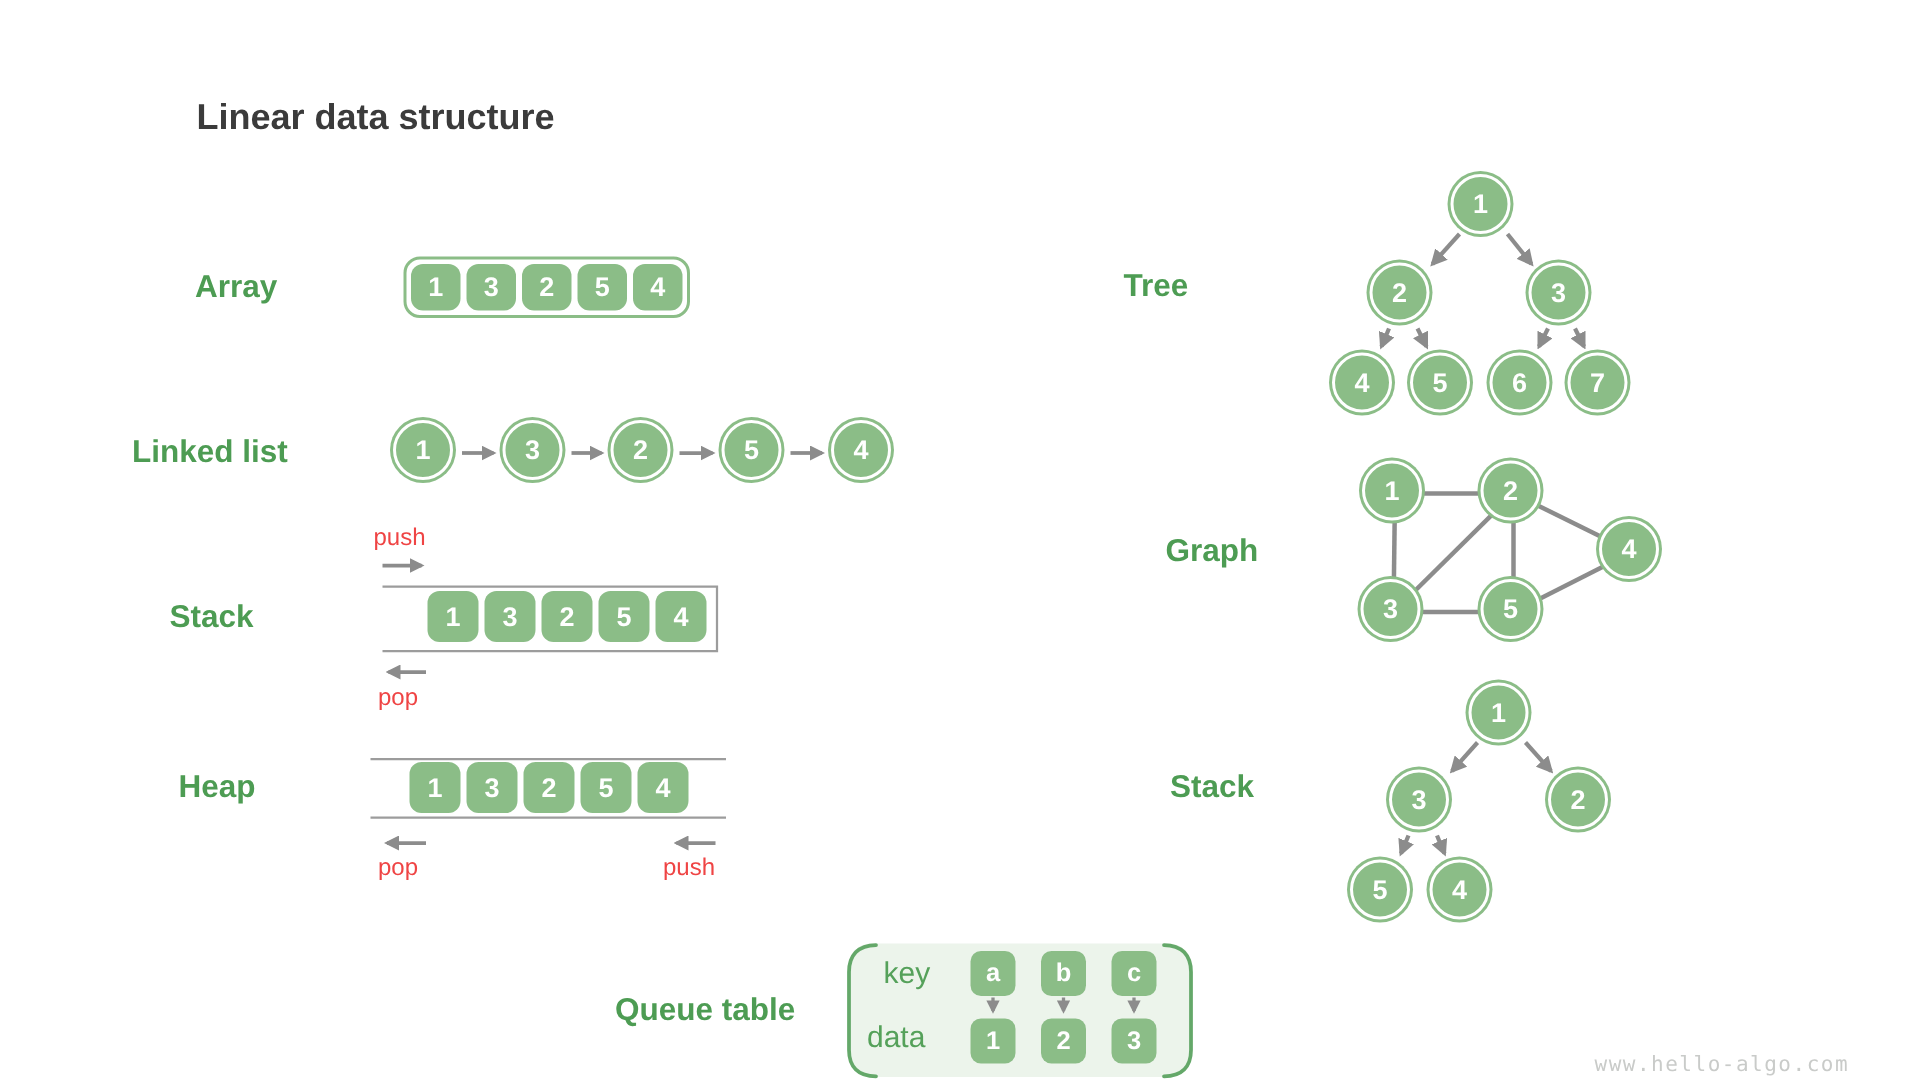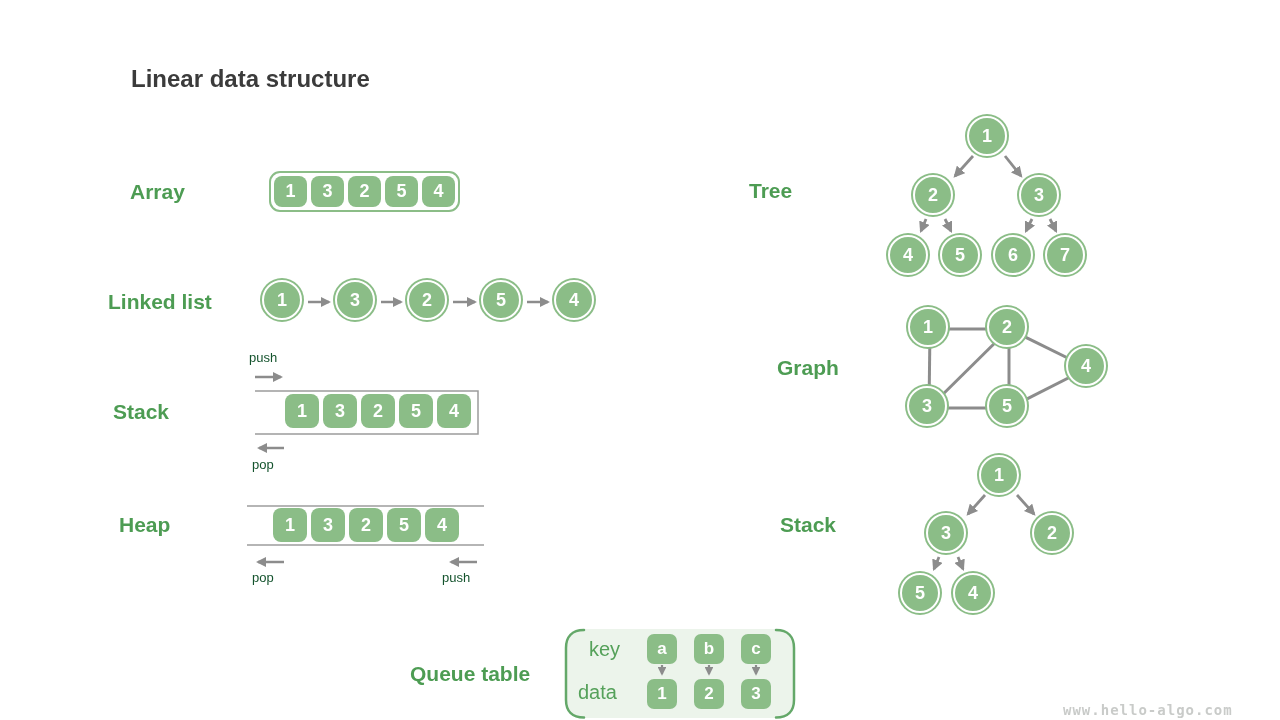--- a/index.html
+++ b/index.html
@@ -33,31 +33,31 @@
     color:#fff;font-weight:bold;font-size:18px;
     display:flex;align-items:center;justify-content:center;flex:none;
   }
   .array-wrap{
     position:absolute;z-index:2;left:269px;top:145px;
     border:2px solid var(--node-green);border-radius:11px;background:#fff;
     padding:3px;display:flex;gap:4px;
   }
   .array-wrap .cell{height:31px;width:33px;}
   .row{position:absolute;z-index:2;display:flex;gap:4px;}
-  .pushpop{position:absolute;z-index:2;font-size:13px;color:#14532d;white-space:nowrap;}
+  .pushpop{position:absolute;z-index:2;font-size:16px;color:#ef4444;white-space:nowrap;}
   .hash-label{position:absolute;z-index:2;font-size:20px;color:var(--text-green);white-space:nowrap;}
   .hashbox{
     position:absolute;z-index:2;width:30px;height:30px;border-radius:7px;
     background:var(--node-green);color:#fff;font-weight:bold;font-size:17px;
     display:flex;align-items:center;justify-content:center;
   }
   .watermark{
     position:absolute;z-index:2;left:1063px;top:676px;
     font-family:"DejaVu Sans Mono", monospace;font-size:14px;
-    color:var(--watermark-gray);letter-spacing:1px;white-space:nowrap;font-weight:bold;
+    color:var(--watermark-gray);letter-spacing:1px;white-space:nowrap;
   }
 </style>
 </head>
 <body>
 
 <div id="canvas">
 
   <svg id="wires" width="1280" height="720">
     <defs>
       <marker id="arrow" viewBox="0 0 10 10" refX="8" refY="5" markerWidth="4" markerHeight="4" orient="auto">
@@ -127,21 +127,21 @@
 
   <div class="lbl" style="left:130px;top:154px">Array</div>
   <div class="array-wrap">
     <div class="cell">1</div>
     <div class="cell">3</div>
     <div class="cell">2</div>
     <div class="cell">5</div>
     <div class="cell">4</div>
   </div>
 
-  <div class="lbl" style="left:108px;top:264px">Linked list</div>
+  <div class="lbl" style="left:88px;top:264px">Linked list</div>
   <div class="circle" style="left:262px;top:254px">1</div>
   <div class="circle" style="left:335px;top:254px">3</div>
   <div class="circle" style="left:407px;top:254px">2</div>
   <div class="circle" style="left:481px;top:254px">5</div>
   <div class="circle" style="left:554px;top:254px">4</div>
 
   <div class="lbl" style="left:113px;top:374px">Stack</div>
   <div class="pushpop" style="left:249px;top:324px">push</div>
   <div class="row" style="left:285px;top:368px">
     <div class="cell">1</div>

